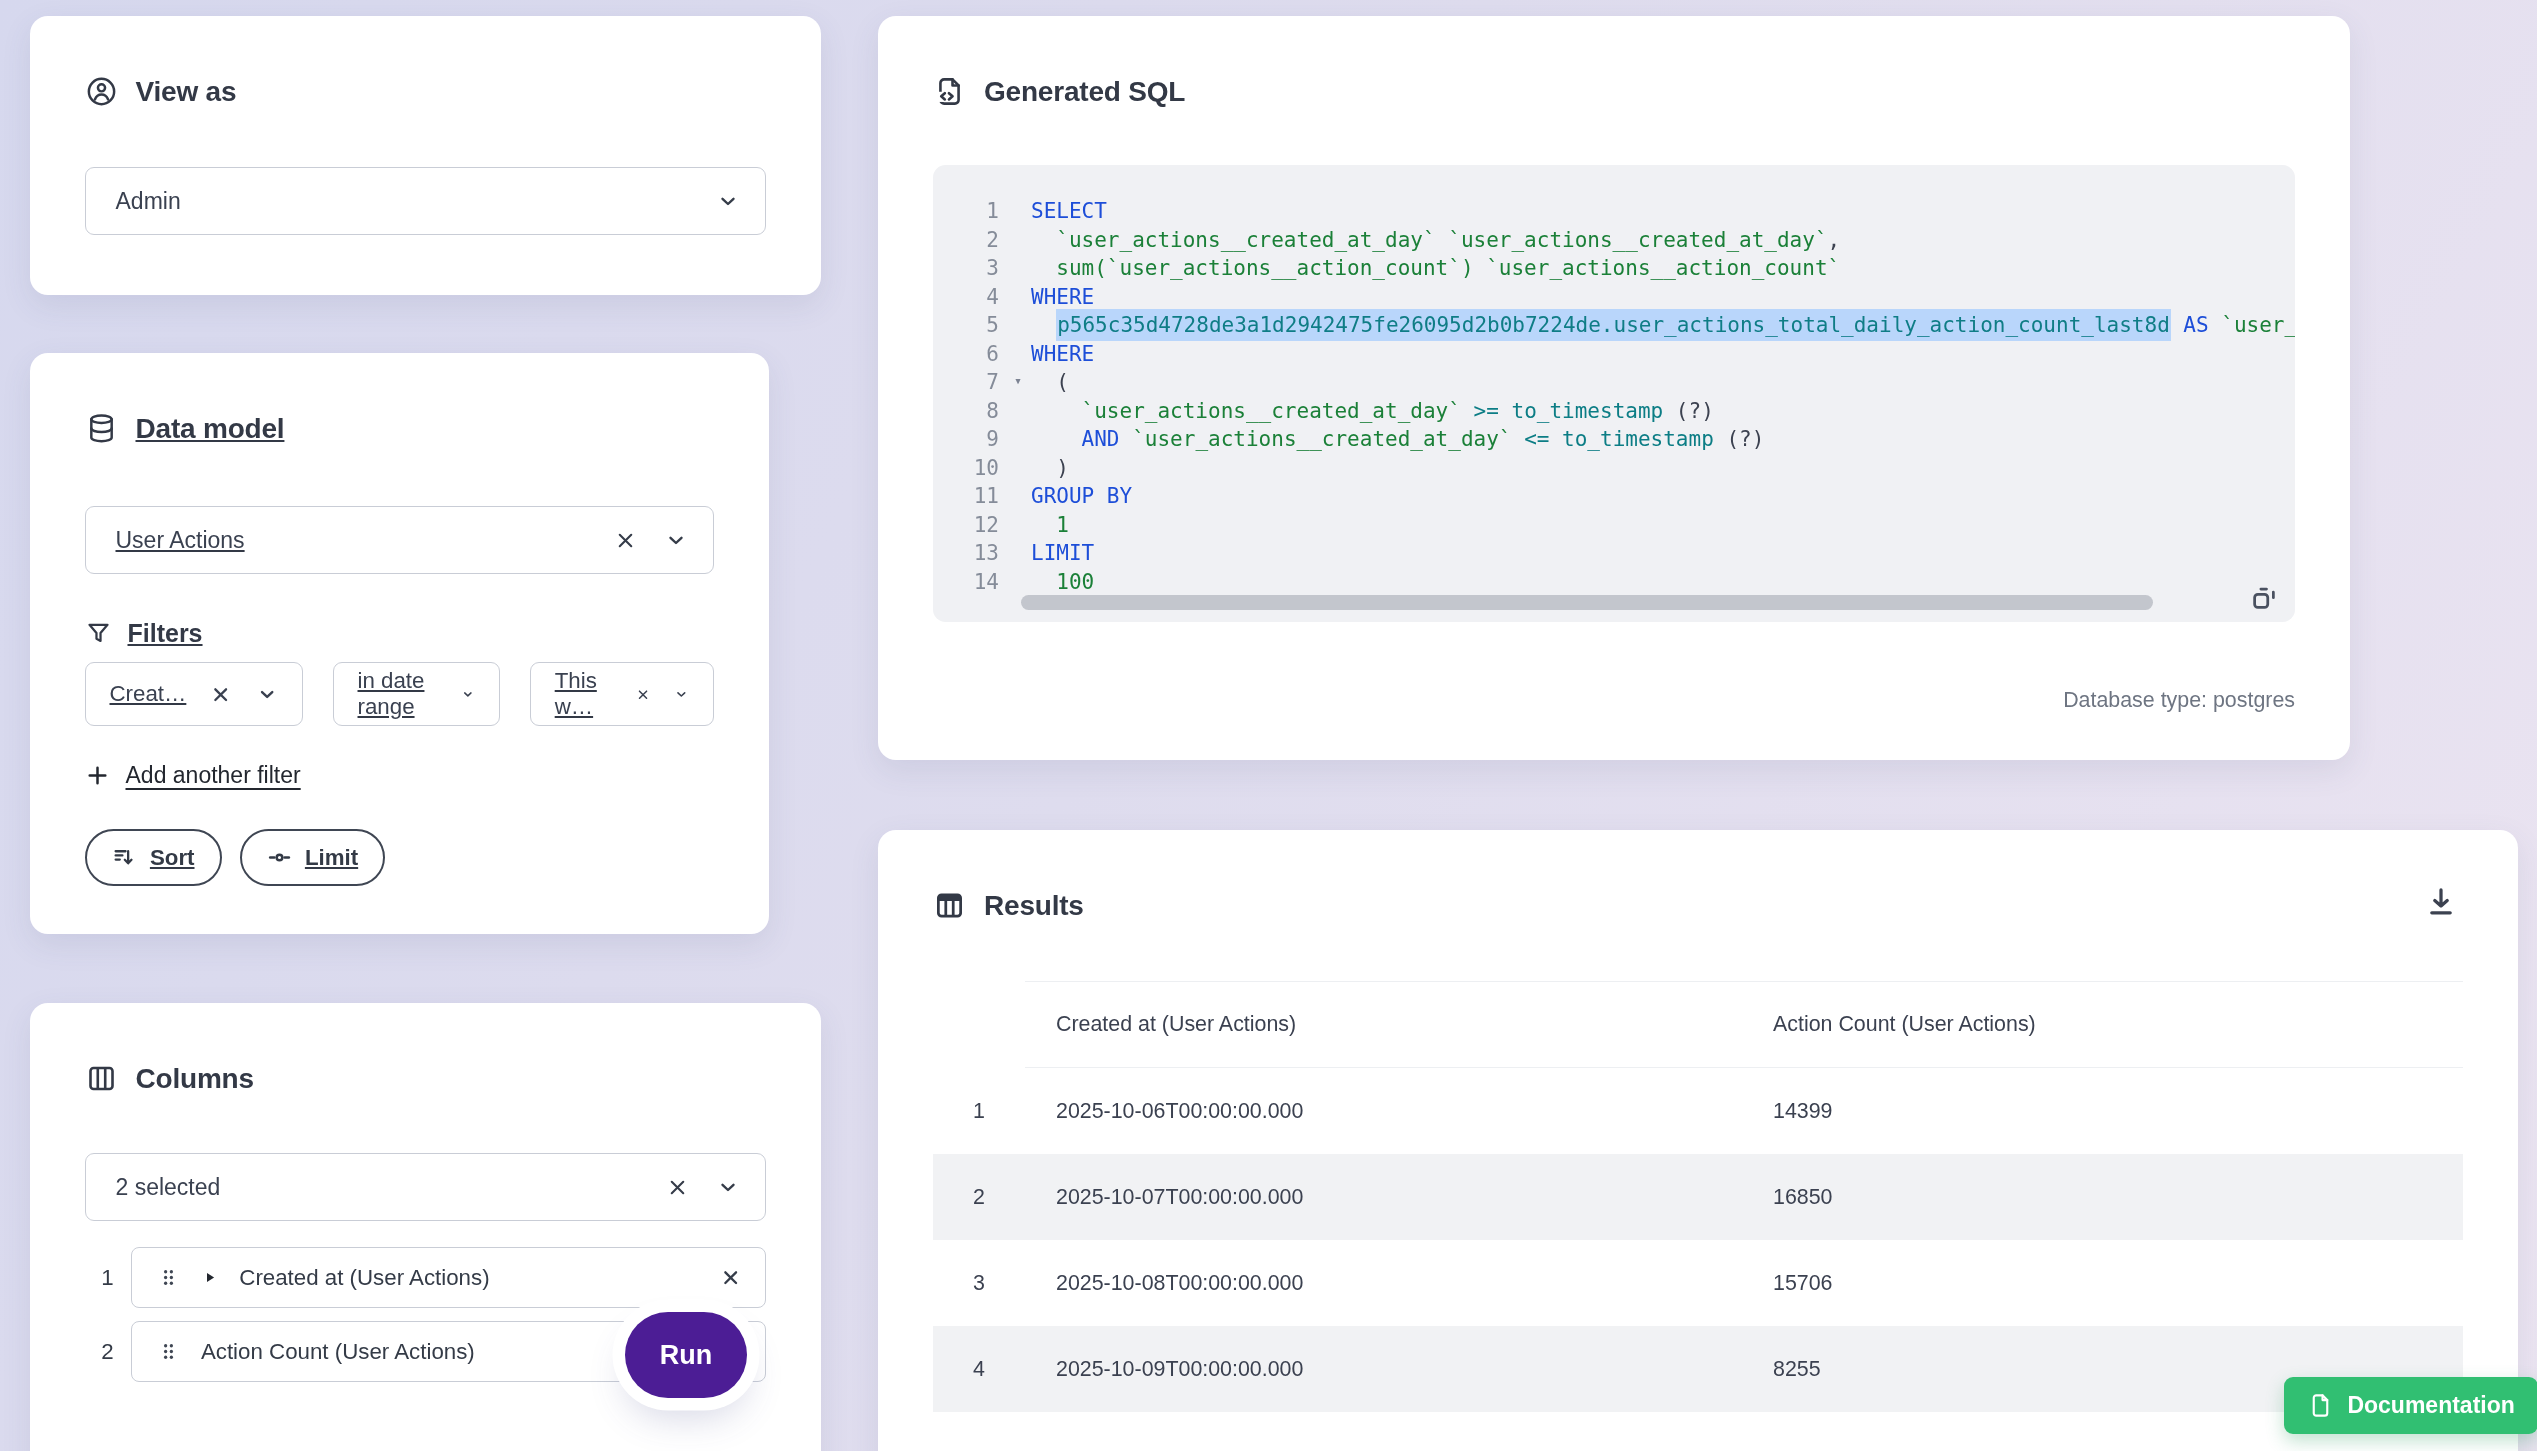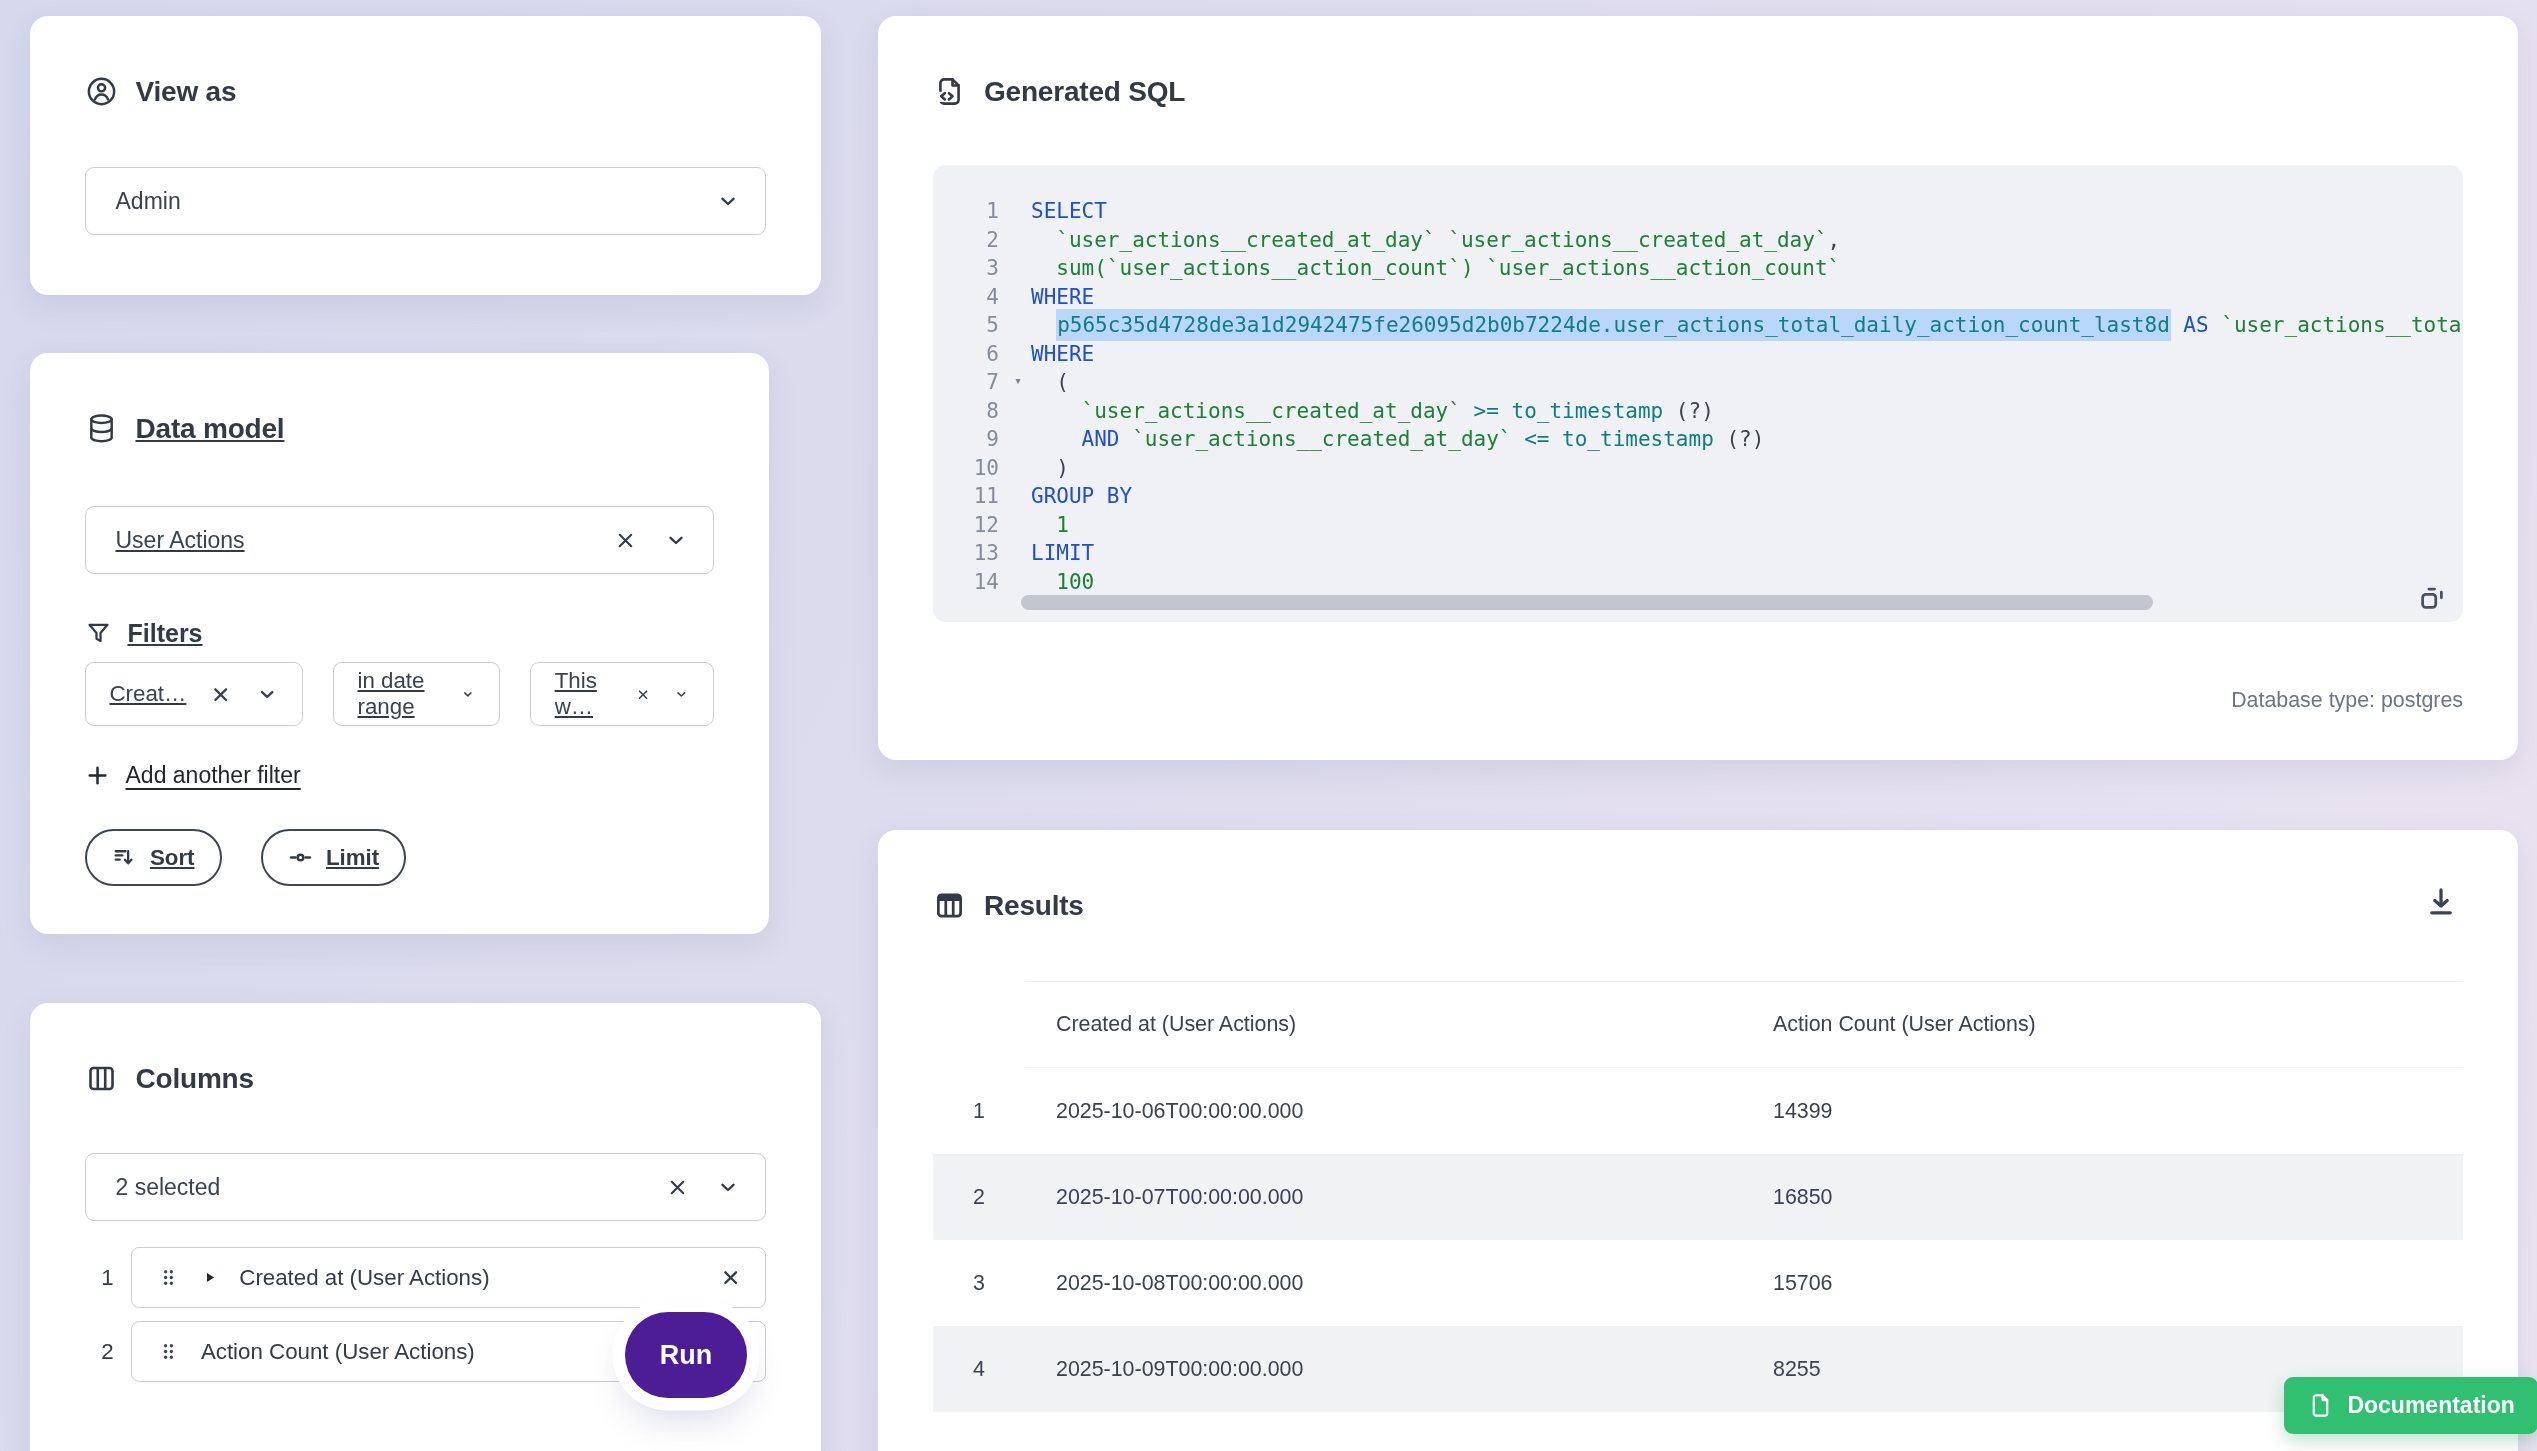--- a/index.html
+++ b/index.html
@@ -14,21 +14,21 @@
   .card {
     position: absolute;
     background: #ffffff;
     border-radius: 18px;
     box-shadow: 0 10.7px 30px rgba(73,78,120,.10);
     overflow: hidden;
   }
   #card-viewas    { left:29.5px;  top:16px;   width:791px;  height:279px; }
   #card-datamodel { left:29.5px;  top:353px;  width:739px;  height:581px;text-decoration:underline; }
   #card-columns   { left:29.5px;  top:1003px; width:791px;  height:536px; }
-  #card-sql       { left:878px; top:16px;   width:1640px; height:744px; }
+  #card-sql       { left:878px; top:16px;   width:1472px; height:744px; }
   #card-results   { left:878px; top:830px;  width:1640px; height:688px; }
   .card-pad { padding: 59px 55px 0 55px; height:100%; position:relative; }
 
   .heading { display:flex; align-items:center; gap:18px; font-size:28px; font-weight:700; letter-spacing:-0.2px; color:#333946; }
   .heading svg { width:33px; height:33px; flex:none; }
 
   
   .select {
     height:68px; border:1.4px solid #c9cdd6; border-radius:9px;
     display:flex; align-items:center; padding:0 25px 0 30px;
@@ -47,21 +47,21 @@
     height:64px; border:1.4px solid #c9cdd6; border-radius:9px; background:#fff;
     display:flex; align-items:center; gap:24px; padding:0 24px; font-size:22.3px; color:#3a4150; cursor:pointer;
   }
   .chip svg.x-ic { width:21.4px; height:21.4px; }
   .chip svg.chev { width:22.3px; height:22.3px; }
 
   .add-filter { margin-top:36px; display:inline-flex; align-items:center; gap:16px; font-size:23px; font-weight:500; color:#23272f; cursor:pointer; }
   .add-filter svg { width:25px; height:25px; }
   .add-filter .lbl { text-decoration: underline; text-underline-offset: 4.5px; }
 
-  .pills { margin-top:38px; display:flex; gap:39px; }
+  .pills { margin-top:38px; display:flex; gap:18px; }
   .pill {
     height:57px; border:2.3px solid #3f4653; border-radius:30px; background:#fff;
     display:inline-flex; align-items:center; gap:13.4px; padding:0 25px;
     font-size:22.3px; font-weight:600; color:#333a46; cursor:pointer;
   }
   .pill svg { width:25px; height:25px; }
 
   
   .col-items { margin-top:26px; display:flex; flex-direction:column; gap:13.4px; }
   .col-item { display:flex; align-items:center; }

